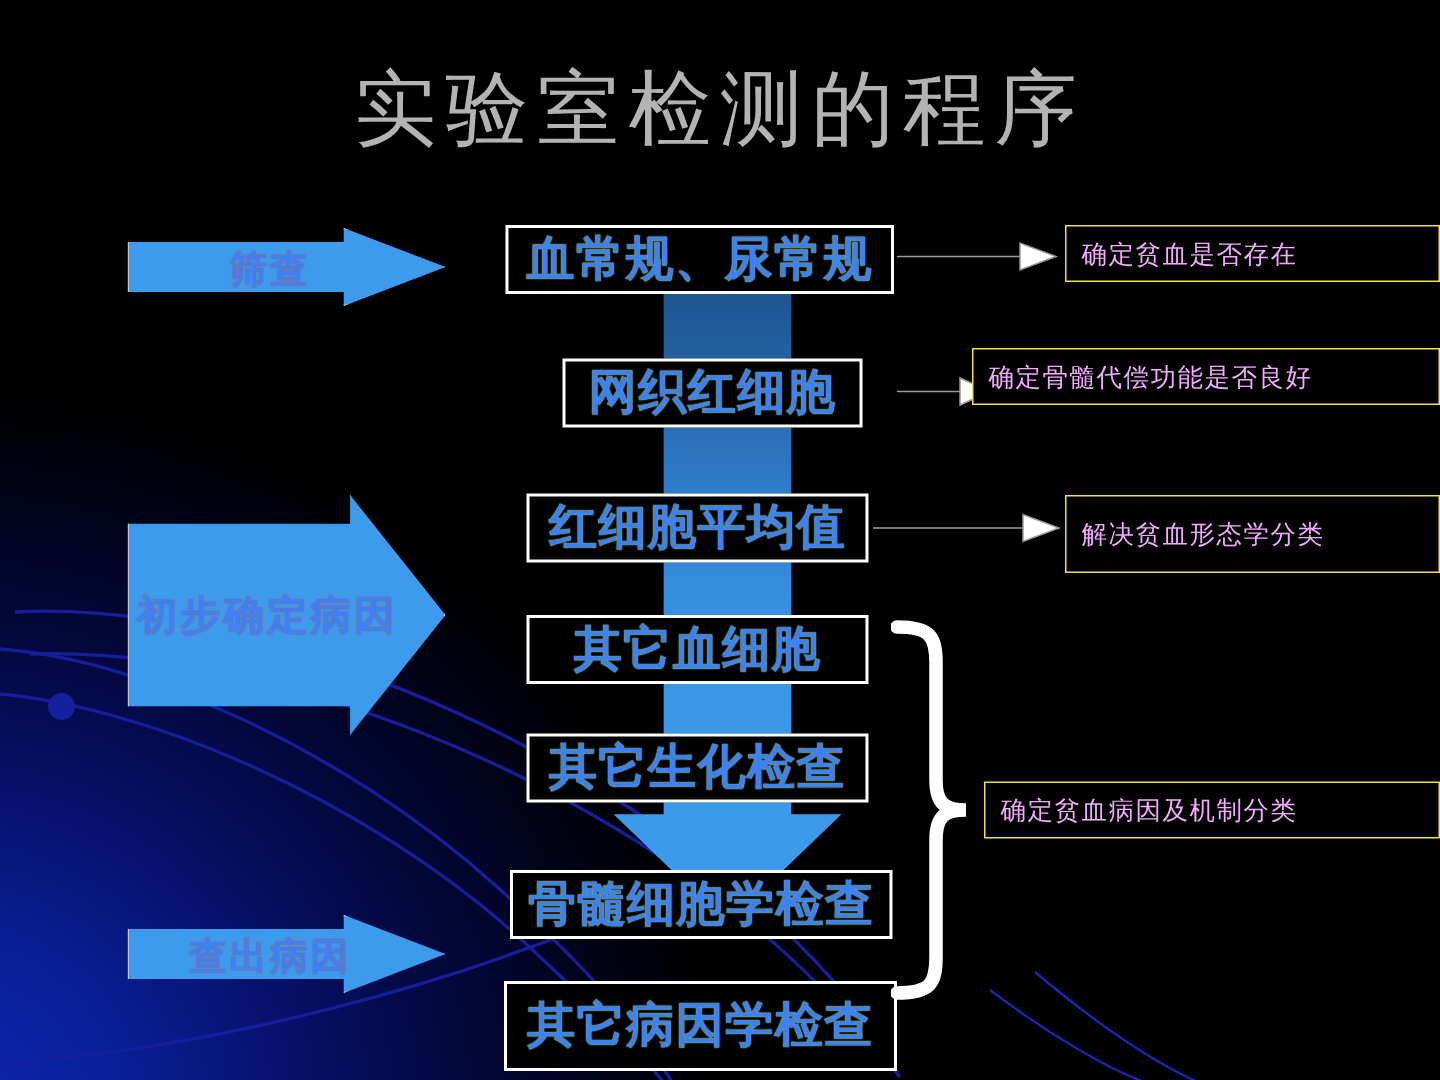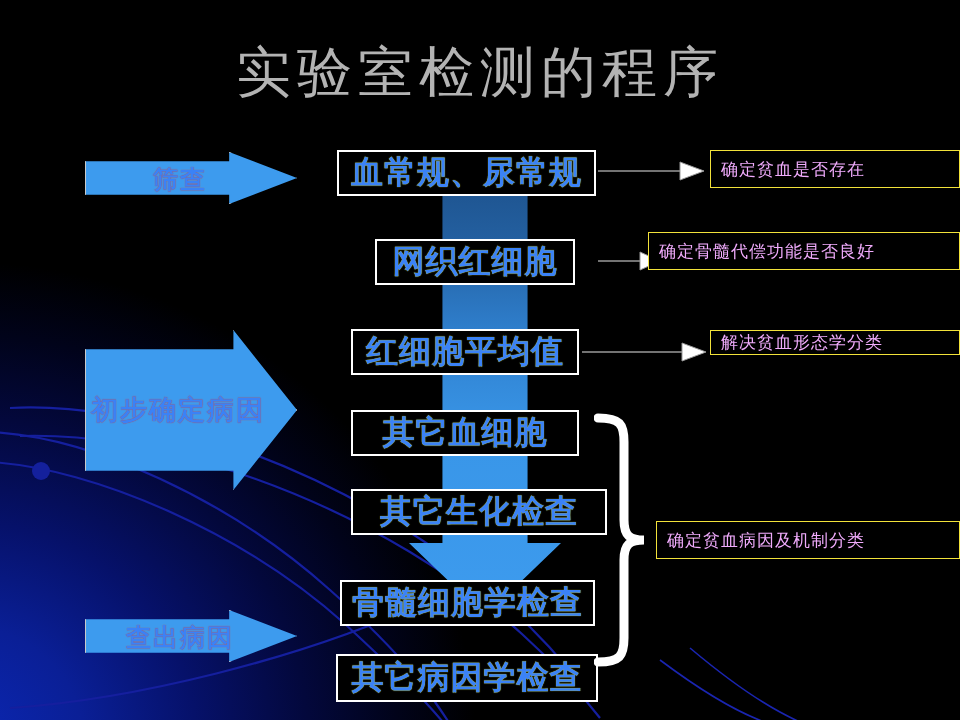--- a/index.html
+++ b/index.html
@@ -100,25 +100,25 @@
   <div class="larrow-label l3">查出病因</div>
 
   <div class="cbox" style="left:337px;top:150px;width:259px;height:46px;">血常规、尿常规</div>
 
   <div class="cbox" style="left:351px;top:329px;width:228px;height:46px;">红细胞平均值</div>
 
   <div class="cbox" style="left:375px;top:239px;width:200px;height:46px;">网织红细胞</div>
 
   <div class="cbox" style="left:351px;top:410px;width:228px;height:46px;">其它血细胞</div>
 
-  <div class="cbox" style="left:351px;top:489px;width:256px;height:46px;">其它生化检查</div>
+  <div class="cbox" style="left:351px;top:489px;width:228px;height:46px;">其它生化检查</div>
 
   <div class="cbox" style="left:340px;top:580px;width:255px;height:46px;">骨髓细胞学检查</div>
 
-  <div class="cbox" style="left:336px;top:654px;width:262px;height:48px;">其它病因学检查</div>
+  <div class="cbox" style="left:336px;top:654px;width:262px;height:60px;">其它病因学检查</div>
 
   <svg class="conn" style="left:596px;top:155px;" width="112" height="32">
     <path d="M 2 16 L 84 16 L 84 7 L 108 16 L 84 25 L 84 16 Z" fill="#ffffff" stroke="#9a9a9a" stroke-width="1"></path>
   </svg>
 
   <svg class="conn" style="left:596px;top:245px;" width="68" height="32">
     <path d="M 2 16 L 44 16 L 44 7 L 64 16 L 44 25 L 44 16 Z" fill="#ffffff" stroke="#9a9a9a" stroke-width="1"></path>
   </svg>
 
   <svg class="conn" style="left:580px;top:336px;" width="130" height="32">
@@ -132,17 +132,17 @@
              C 30 124 36 128 50 128
              C 36 128 30 132 30 148
              L 30 226
              C 30 244 26 250 4 250" fill="none" stroke="#ffffff" stroke-width="9" stroke-linecap="round"></path>
   </svg>
 
   <div class="rbox" style="left:710px;top:150px;width:250px;height:38px;">确定贫血是否存在</div>
 
   <div class="rbox" style="left:648px;top:232px;width:312px;height:38px;">确定骨髓代偿功能是否良好</div>
 
-  <div class="rbox" style="left:710px;top:330px;width:250px;height:25px;">解决贫血形态学分类</div>
+  <div class="rbox" style="left:710px;top:330px;width:250px;height:52px;">解决贫血形态学分类</div>
 
   <div class="rbox" style="left:656px;top:521px;width:304px;height:38px;">确定贫血病因及机制分类</div>
 
 </div>
 
 </body></html>

